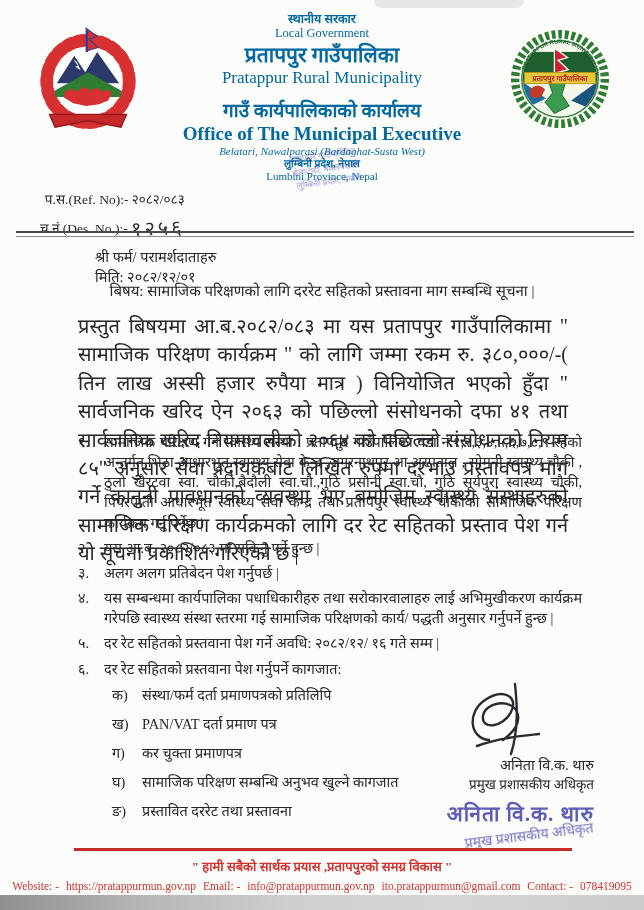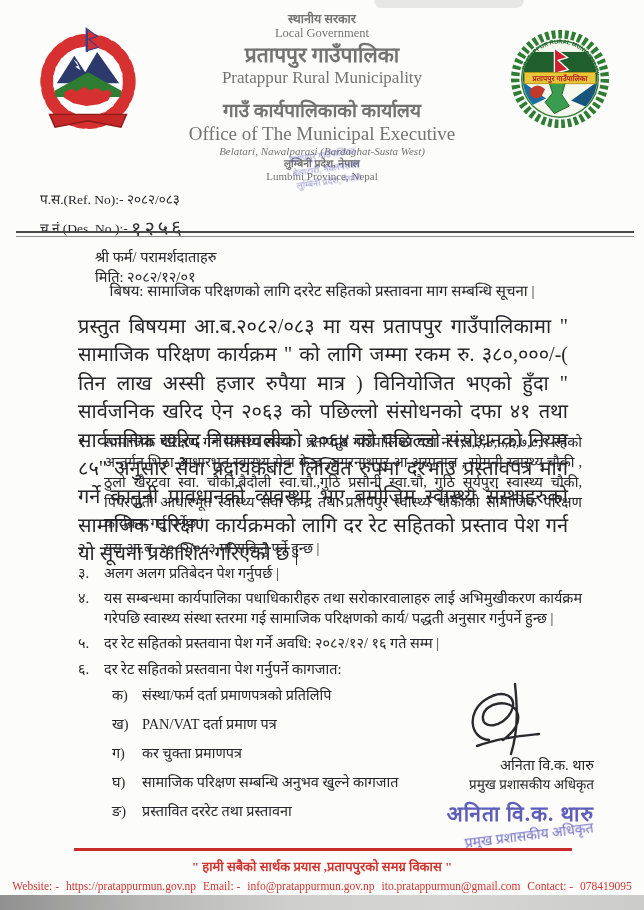--- a/index.html
+++ b/index.html
@@ -12,43 +12,43 @@
     color:#26262a;
     overflow:hidden;
   }
   
   .letterhead{position:relative;height:188px;}
   .logo{position:absolute;top:24px;}
   .logo.left{left:33px;width:110px;height:122px;}
   .logo.right{right:28px;width:112px;height:118px;top:20px;}
   .head-center{
     position:absolute;left:150px;right:150px;top:12px;
-    text-align:center;color:#737373;line-height:1.15;
+    text-align:center;color:#0369a1;line-height:1.15;
   }
   .hc-sm-np{font-size:12.5px;font-weight:bold;}
   .hc-sm-en{font-size:12.5px;}
   .hc-muni-np{font-size:21px;font-weight:bold;margin-top:2px;}
   .hc-muni-en{font-size:17px;margin-top:1px;}
   .hc-office-np{font-size:19px;font-weight:bold;margin-top:13px;}
-  .hc-office-en{font-size:19px;font-weight:normal;margin-top:1px;}
+  .hc-office-en{font-size:19px;font-weight:bold;margin-top:1px;}
   .hc-addr-np{font-size:10.5px;font-weight:bold;margin-top:3px;}
   .hc-addr-en{font-size:11px;font-style:italic;}
   .hc-prov-np{font-size:10.5px;font-weight:bold;}
   .hc-prov-en{font-size:11px;}
   
   .header-stamp{
     position:absolute;left:248px;top:148px;width:170px;height:100px;
     color:#4646b4;opacity:.55;filter:blur(.4px);
     transform:rotate(-14deg);
     font-size:9px;text-align:center;line-height:1.5;
     pointer-events:none;
   }
   .header-stamp .arc{display:block;transform:rotate(6deg);}
   
-  .refblock{position:absolute;left:40px;top:190px;font-size:13.5px;line-height:1.55;}
+  .refblock{position:absolute;left:40px;top:190px;font-size:13.5px;line-height:1.55;text-align:right;}
   .handwritten{
     display:inline-block;font-size:20px;color:#2e2e33;
     transform:rotate(-2deg) translateY(2px);letter-spacing:3px;
     font-family:"DejaVu Sans","Liberation Sans",sans-serif;
   }
   .rule-double{
     position:absolute;left:16px;right:10px;top:231px;height:3px;
     border-top:2px solid #4a4a4a;border-bottom:1px solid #8a8a8a;
   }
   

